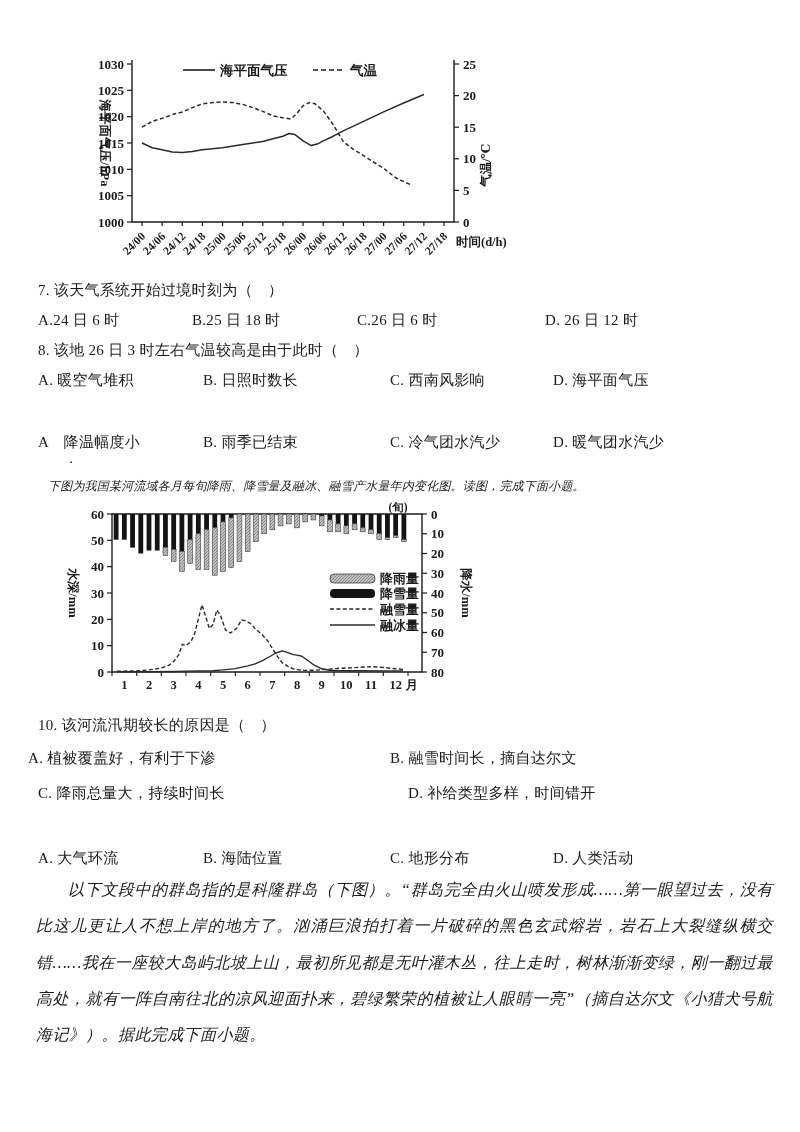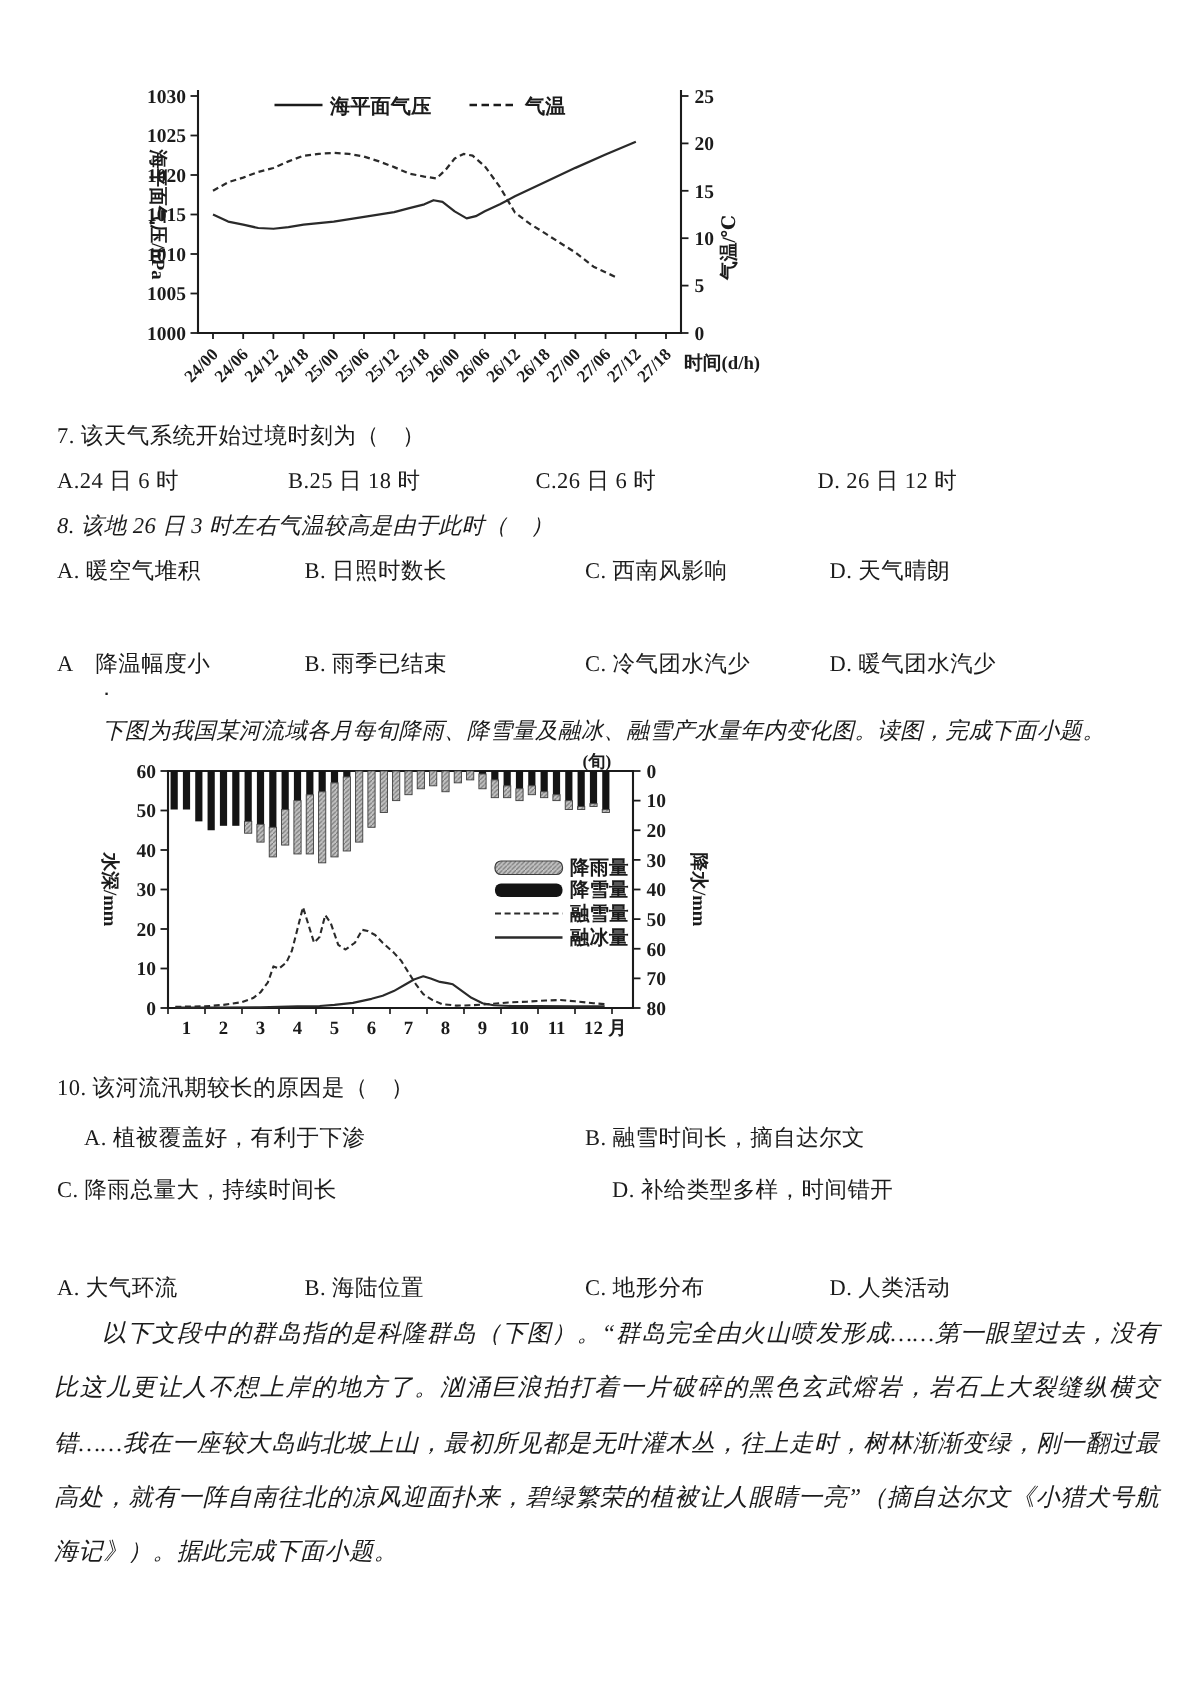--- a/index.html
+++ b/index.html
@@ -2,21 +2,21 @@
 <html><head>
 <meta charset="utf-8">
 <style>
   html,body{margin:0;padding:0;background:#fff;}
   .page{position:relative;width:800px;height:1132px;background:#ffffff;overflow:hidden;
         font-family:"Liberation Serif","DejaVu Serif",serif;color:#1b1b1b;}
   .qtext{position:absolute;left:38px;font-size:15px;white-space:nowrap;letter-spacing:.3px;}
   .optrow{position:absolute;left:0;width:640px;height:22px;font-size:15px;}
   .optrow span{position:absolute;white-space:nowrap;letter-spacing:.3px;}
   .kai{font-style:italic;}
-  .intro{position:absolute;left:38px;width:735px;font-size:15px;text-indent:2em;letter-spacing:.2px;}
+  .intro{position:absolute;left:24px;width:735px;font-size:12px;text-indent:2em;letter-spacing:.2px;}
   .excerpt{position:absolute;left:36px;width:737px;font-size:16px;line-height:36.3px;
            text-align:justify;text-indent:2em;letter-spacing:.4px;}
   .chartbox{position:absolute;}
   svg text{fill:#1b1b1b;}
   .dot{position:absolute;font-size:14px;}
 </style>
 </head>
 <body>
 
 <div class="page">
@@ -95,26 +95,26 @@
   </div>
 
   <div class="qtext" style="top:281px;">7. 该天气系统开始过境时刻为（　）</div>
   <div class="optrow" style="top:311px;">
     <span style="left:38px">A.24 日 6 时</span>
     <span style="left:192px">B.25 日 18 时</span>
     <span style="left:357px">C.26 日 6 时</span>
     <span style="left:545px">D. 26 日 12 时</span>
   </div>
 
-  <div class="qtext" style="top:341px;font-style:italic;">8. 该地 26 日 3 时左右气温较高是由于此时（　）</div>
+  <div class="qtext" style="top:341px;">8. 该地 26 日 3 时左右气温较高是由于此时（　）</div>
   <div class="optrow" style="top:371px;">
     <span style="left:38px">A. 暖空气堆积</span>
     <span style="left:203px">B. 日照时数长</span>
     <span style="left:390px">C. 西南风影响</span>
-    <span style="left:553px">D. 天气晴朗</span>
+    <span style="left:553px">D. 海平面气压</span>
   </div>
 
   <div class="optrow" style="top:433px;padding-left:43px;">
     <span style="left:38px">A　降温幅度小</span>
     <span style="left:203px">B. 雨季已结束</span>
     <span style="left:390px">C. 冷气团水汽少</span>
     <span style="left:553px">D. 暖气团水汽少</span>
   </div>
 
   <div class="dot" style="left:64px;top:450px;">．</div>
@@ -255,21 +255,21 @@
         <line x1="274" y1="123" x2="319" y2="123" stroke="#2a2a2a" stroke-width="1.6"></line>
         <text x="324" y="80.5" font-size="13" text-anchor="start" font-family="&quot;Liberation Serif&quot;,&quot;DejaVu Serif&quot;,serif" font-weight="600">降雨量</text>
         <text x="324" y="95.5" font-size="13" text-anchor="start" font-family="&quot;Liberation Serif&quot;,&quot;DejaVu Serif&quot;,serif" font-weight="600">降雪量</text>
         <text x="324" y="111.5" font-size="13" text-anchor="start" font-family="&quot;Liberation Serif&quot;,&quot;DejaVu Serif&quot;,serif" font-weight="600">融雪量</text>
         <text x="324" y="127.5" font-size="13" text-anchor="start" font-family="&quot;Liberation Serif&quot;,&quot;DejaVu Serif&quot;,serif" font-weight="600">融冰量</text>
       </svg>
   </div>
 
   <div class="qtext" style="top:716px;">10. 该河流汛期较长的原因是（　）</div>
   <div class="optrow" style="top:749px;">
-    <span style="left:56px">A. 植被覆盖好，有利于下渗</span>
+    <span style="left:28px">A. 植被覆盖好，有利于下渗</span>
     <span style="left:390px">B. 融雪时间长，摘自达尔文</span>
   </div>
   <div class="optrow" style="top:784px;">
     <span style="left:38px">C. 降雨总量大，持续时间长</span>
     <span style="left:408px">D. 补给类型多样，时间错开</span>
   </div>
 
   <div class="optrow" style="top:849px;">
     <span style="left:38px">A. 大气环流</span>
     <span style="left:203px">B. 海陆位置</span>

